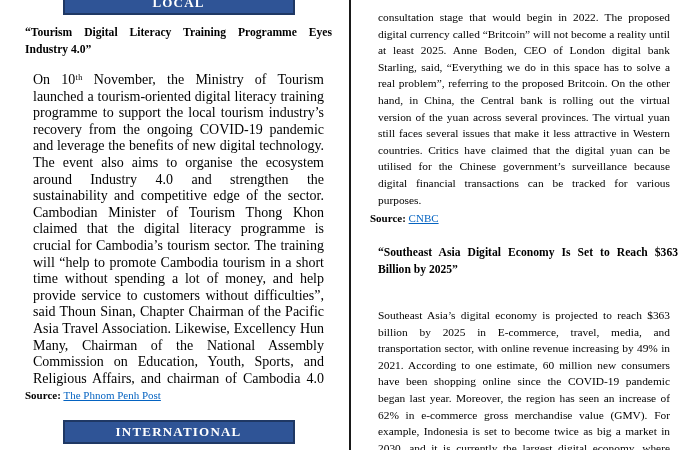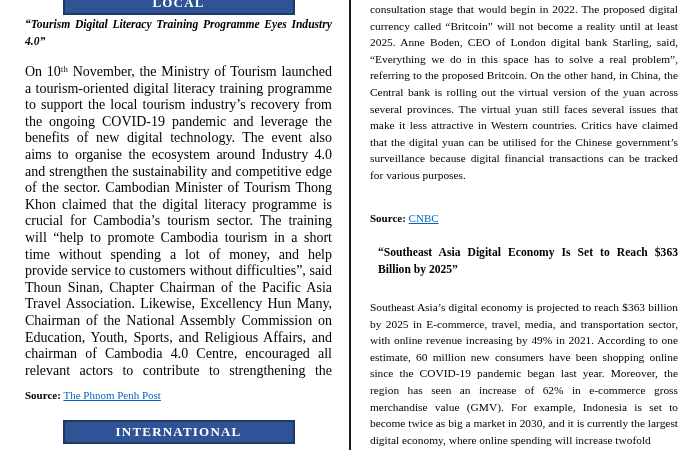--- a/index.html
+++ b/index.html
@@ -52,26 +52,26 @@
   .banner-bottom { top: 420px; }
   .article-title {
     position: absolute;
     left: 0; right: 0;
     margin: 0;
     font-size: 11.6px;
     font-weight: bold;
     line-height: 17px;
     text-align: justify;
   }
-  .title-left  { top: 16px; font-style: italic; }
+  .title-left  { top: 24px; }
   .title-right { top: 244px; margin-left: 8px; }
   .body-text {
     position: absolute;
     left: 0; right: 0;
-    margin: 0;
+    margin: 8px;
     text-align: justify;
     line-height: 16.6px;
     overflow: hidden;
     hyphens: none;
   }
   .left-body   { top: 64px;  height: 316px; font-size: 14px; }
   .right-para1 { top: 1px;   height: 201px; font-size: 11.4px; }
   .right-para2 { top: 299px; height: 153px; font-size: 11.4px; }
   .source-line {
     position: absolute;

